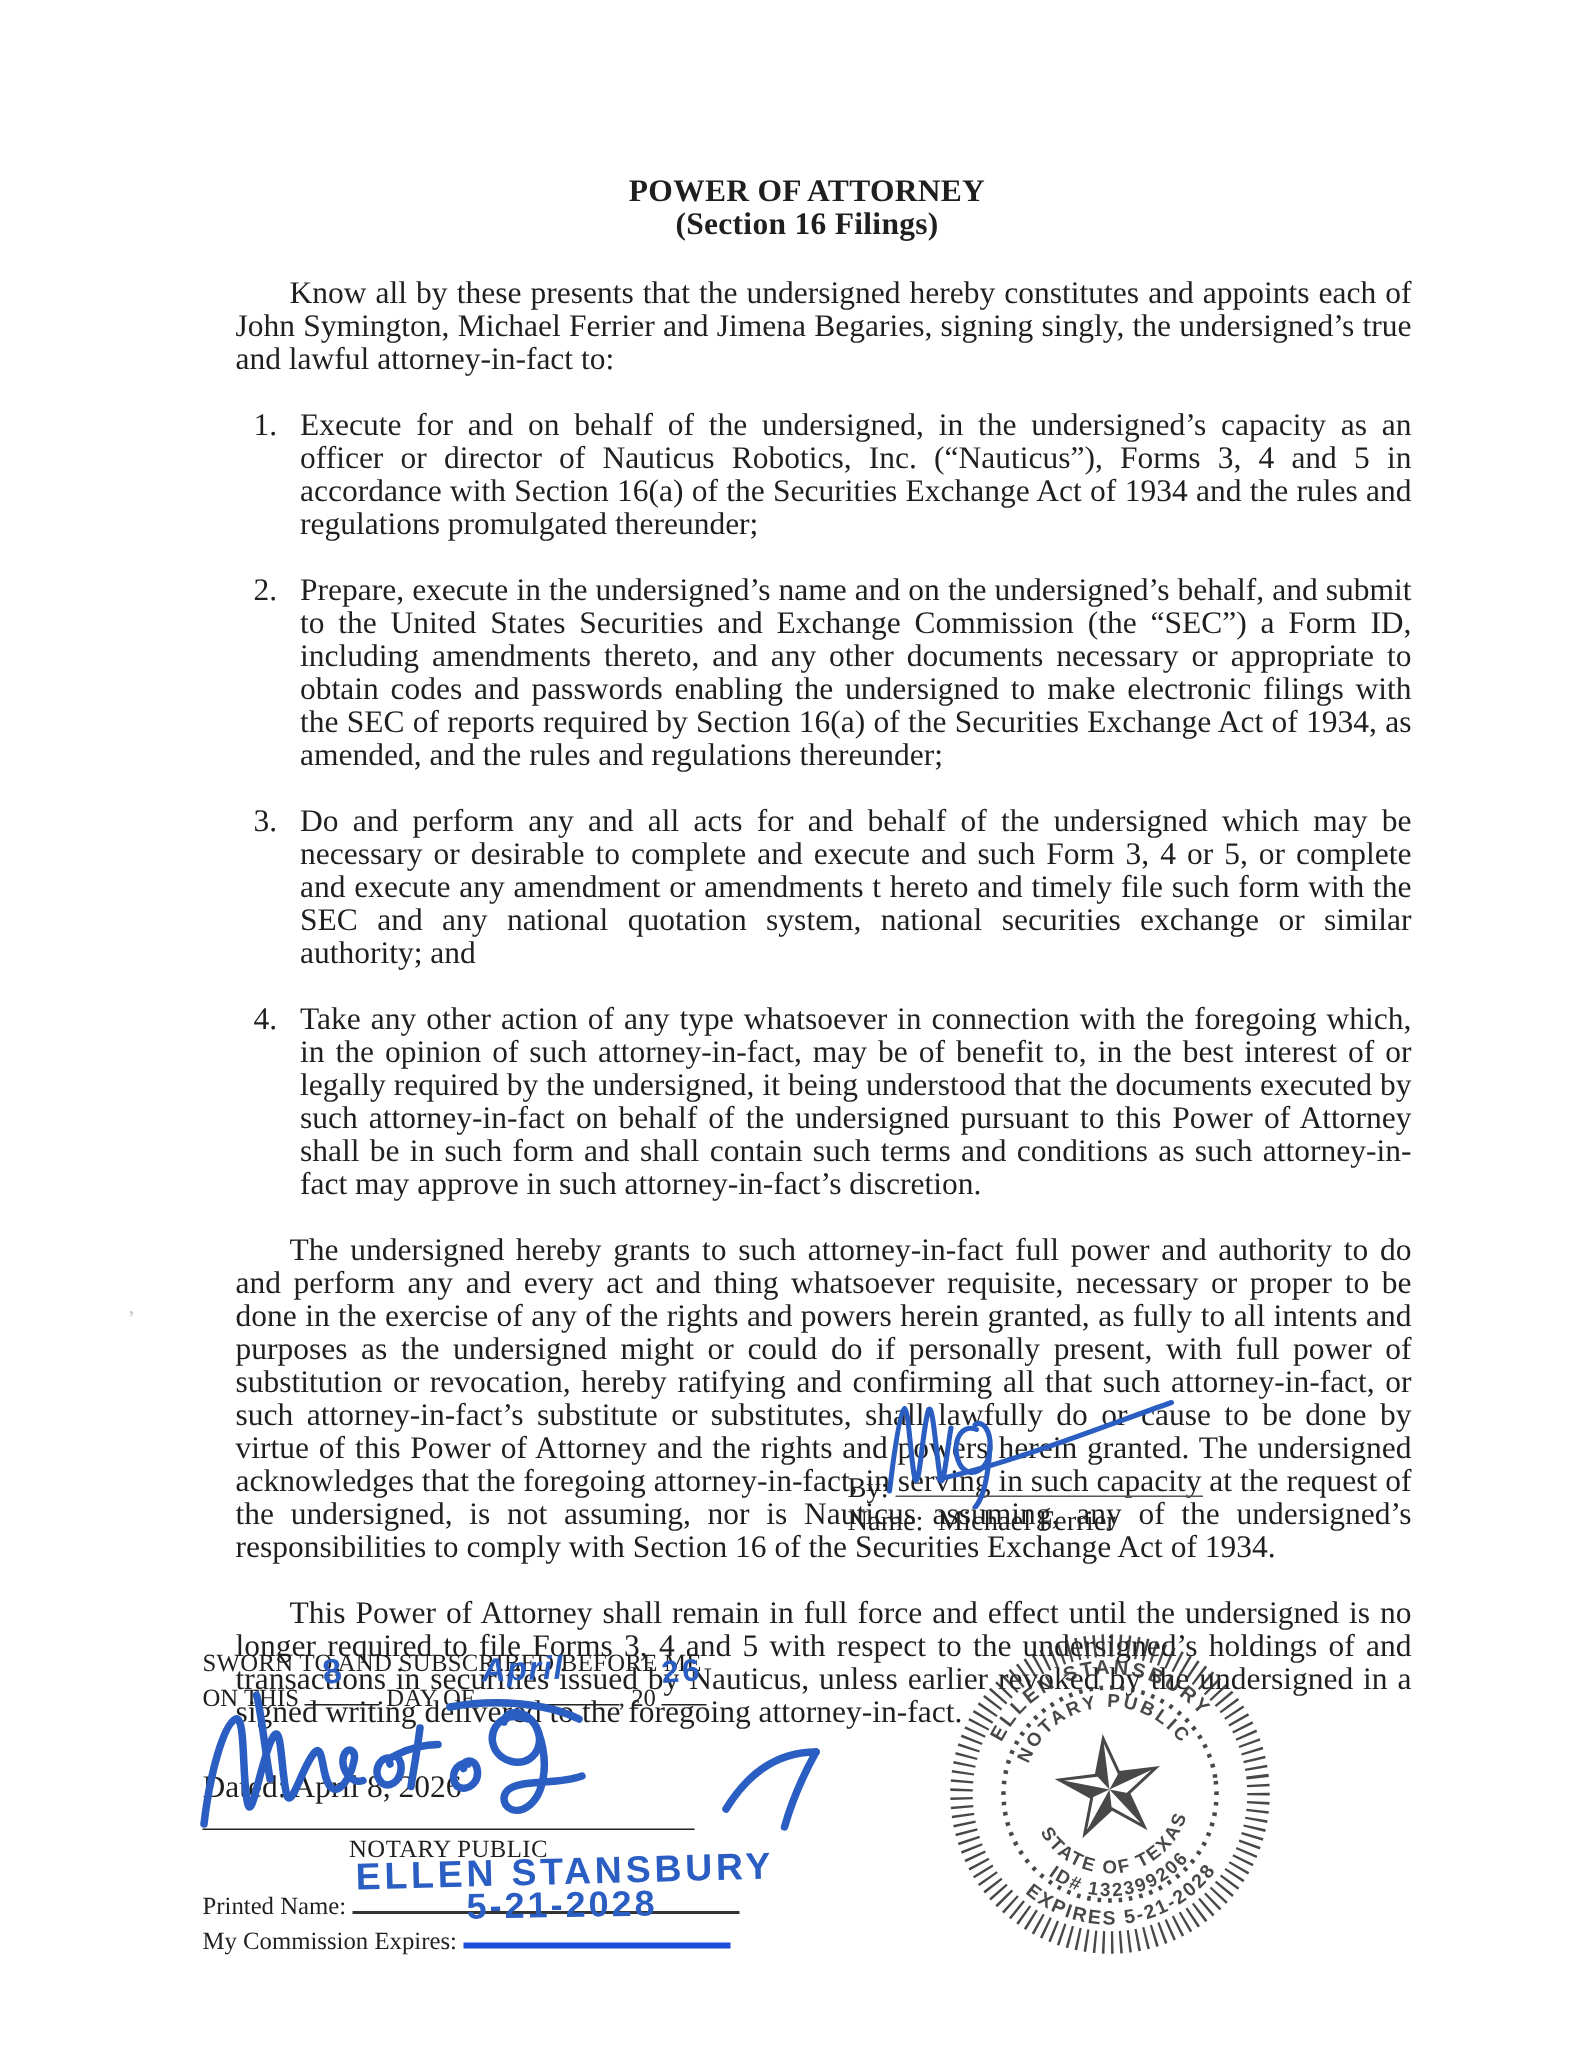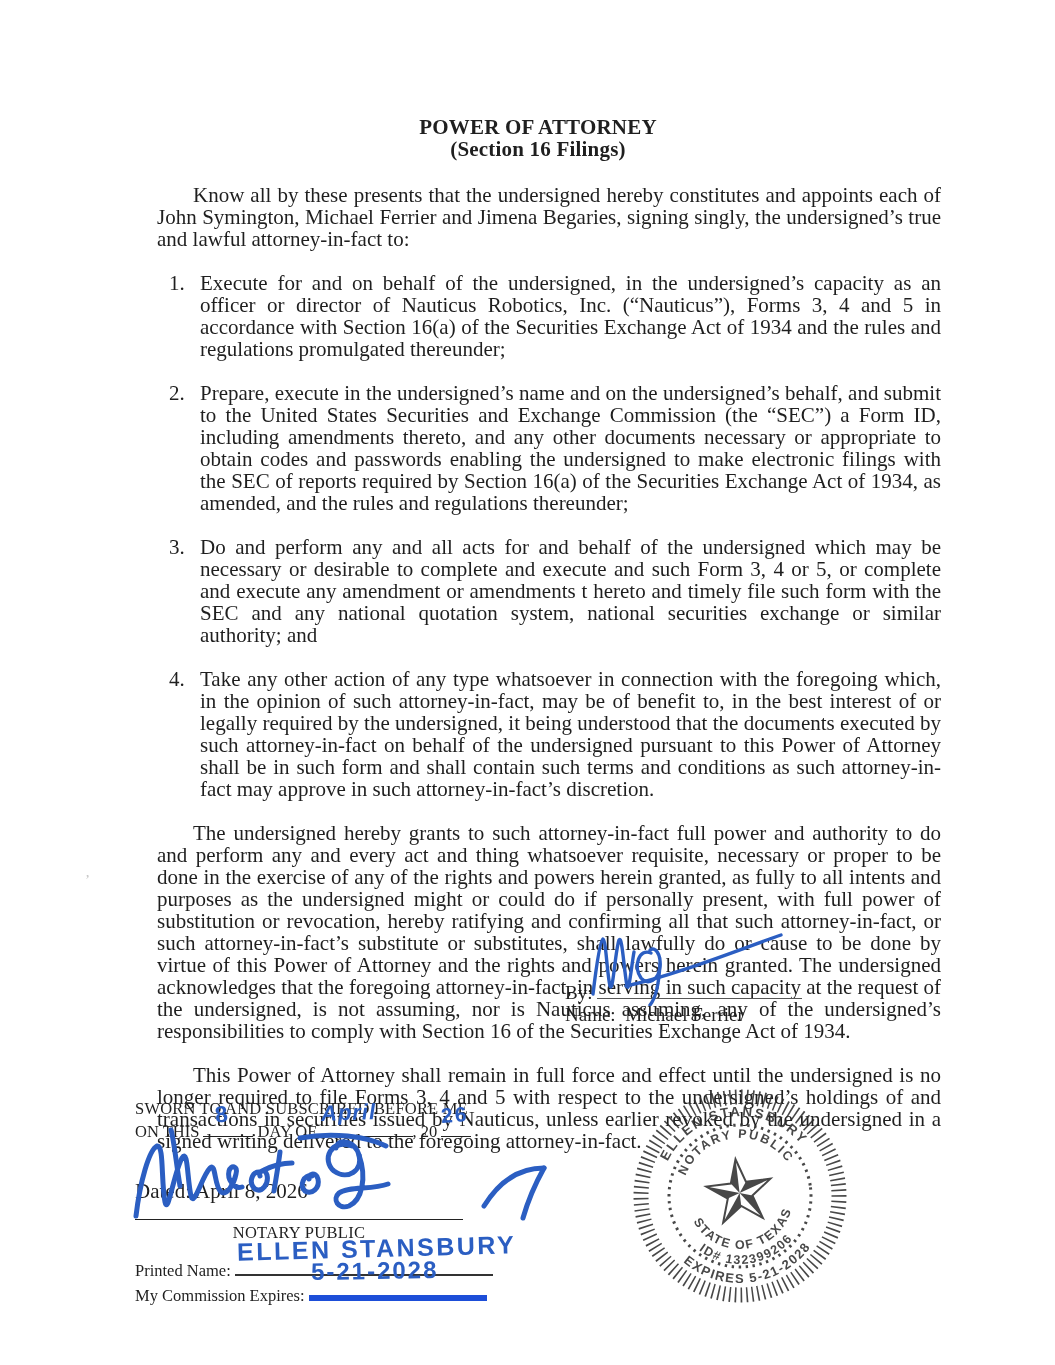--- a/index.html
+++ b/index.html
@@ -41,21 +41,21 @@
   .ink{color:#2b5ec2;font-family:"Liberation Sans", sans-serif;font-weight:bold;position:absolute;}
   .ink-day{left:12px;top:-20px;font-size:23px;transform:rotate(-6deg);}
   .ink-month{left:0px;top:-21px;font-size:22px;font-style:italic;letter-spacing:1px;transform:rotate(-2deg);}
   .ink-year{left:0px;top:-19px;font-size:21px;transform:rotate(-4deg);letter-spacing:2px;}
   .notary-sig-line{margin-top:76px;width:328px;border-bottom:1.6px solid #222;height:0;}
   .notary-public-label{width:328px;text-align:center;margin-top:2px;letter-spacing:.3px;}
   .printed-row{margin-top:16px;white-space:nowrap;position:relative;}
   .printed-underline{display:inline-block;width:258px;border-bottom:2px solid #333;height:13px;position:relative;}
   .ink-printed{left:2px;top:-24px;font-size:25px;letter-spacing:2.5px;transform:rotate(-1.5deg);white-space:nowrap;}
   .commission-row{white-space:nowrap;position:relative;}
-  .commission-underline{display:inline-block;width:178px;border-bottom:6px solid #1d4ed8;height:13px;position:relative;}
+  .commission-underline{display:inline-block;width:178px;border-bottom:4px solid #1d4ed8;height:13px;position:relative;}
   .ink-commission{left:2px;top:-22px;font-size:24px;letter-spacing:2px;transform:rotate(-1deg);white-space:nowrap;}
 
   .notary-sig-ink{position:absolute;left:-7px;top:26px;pointer-events:none;}
   .y-swoosh{position:absolute;left:480px;top:1160px;pointer-events:none;}
 
   
   .seal{position:absolute;left:625px;top:1081px;width:230px;height:230px;}
   .seal text{font-family:"Liberation Sans", sans-serif;font-weight:600;}
 
   .artifact{position:absolute;left:85px;top:872px;color:#c4c4c4;font-size:15px;}

